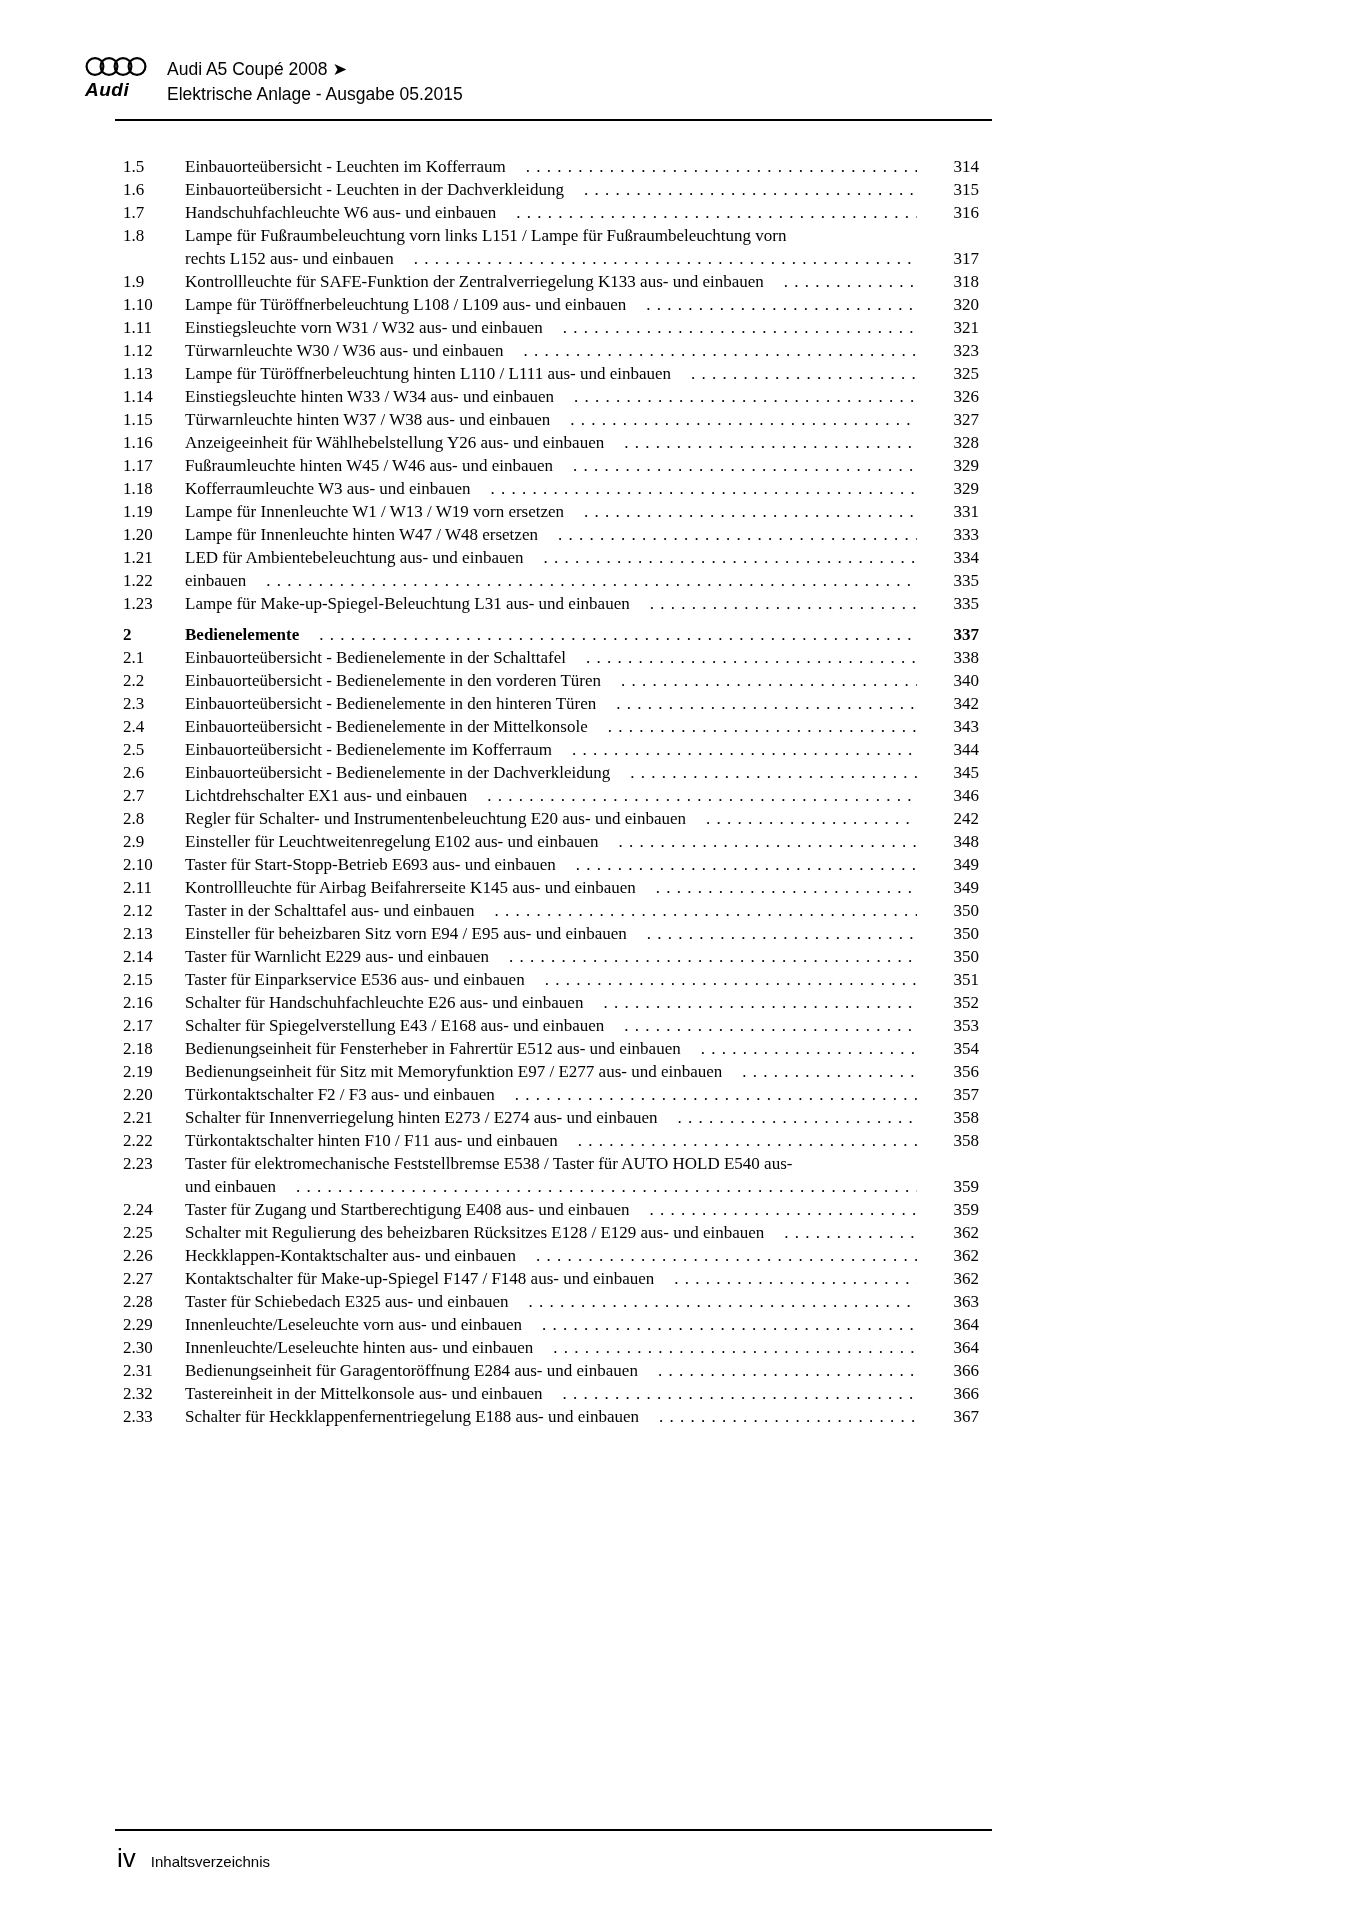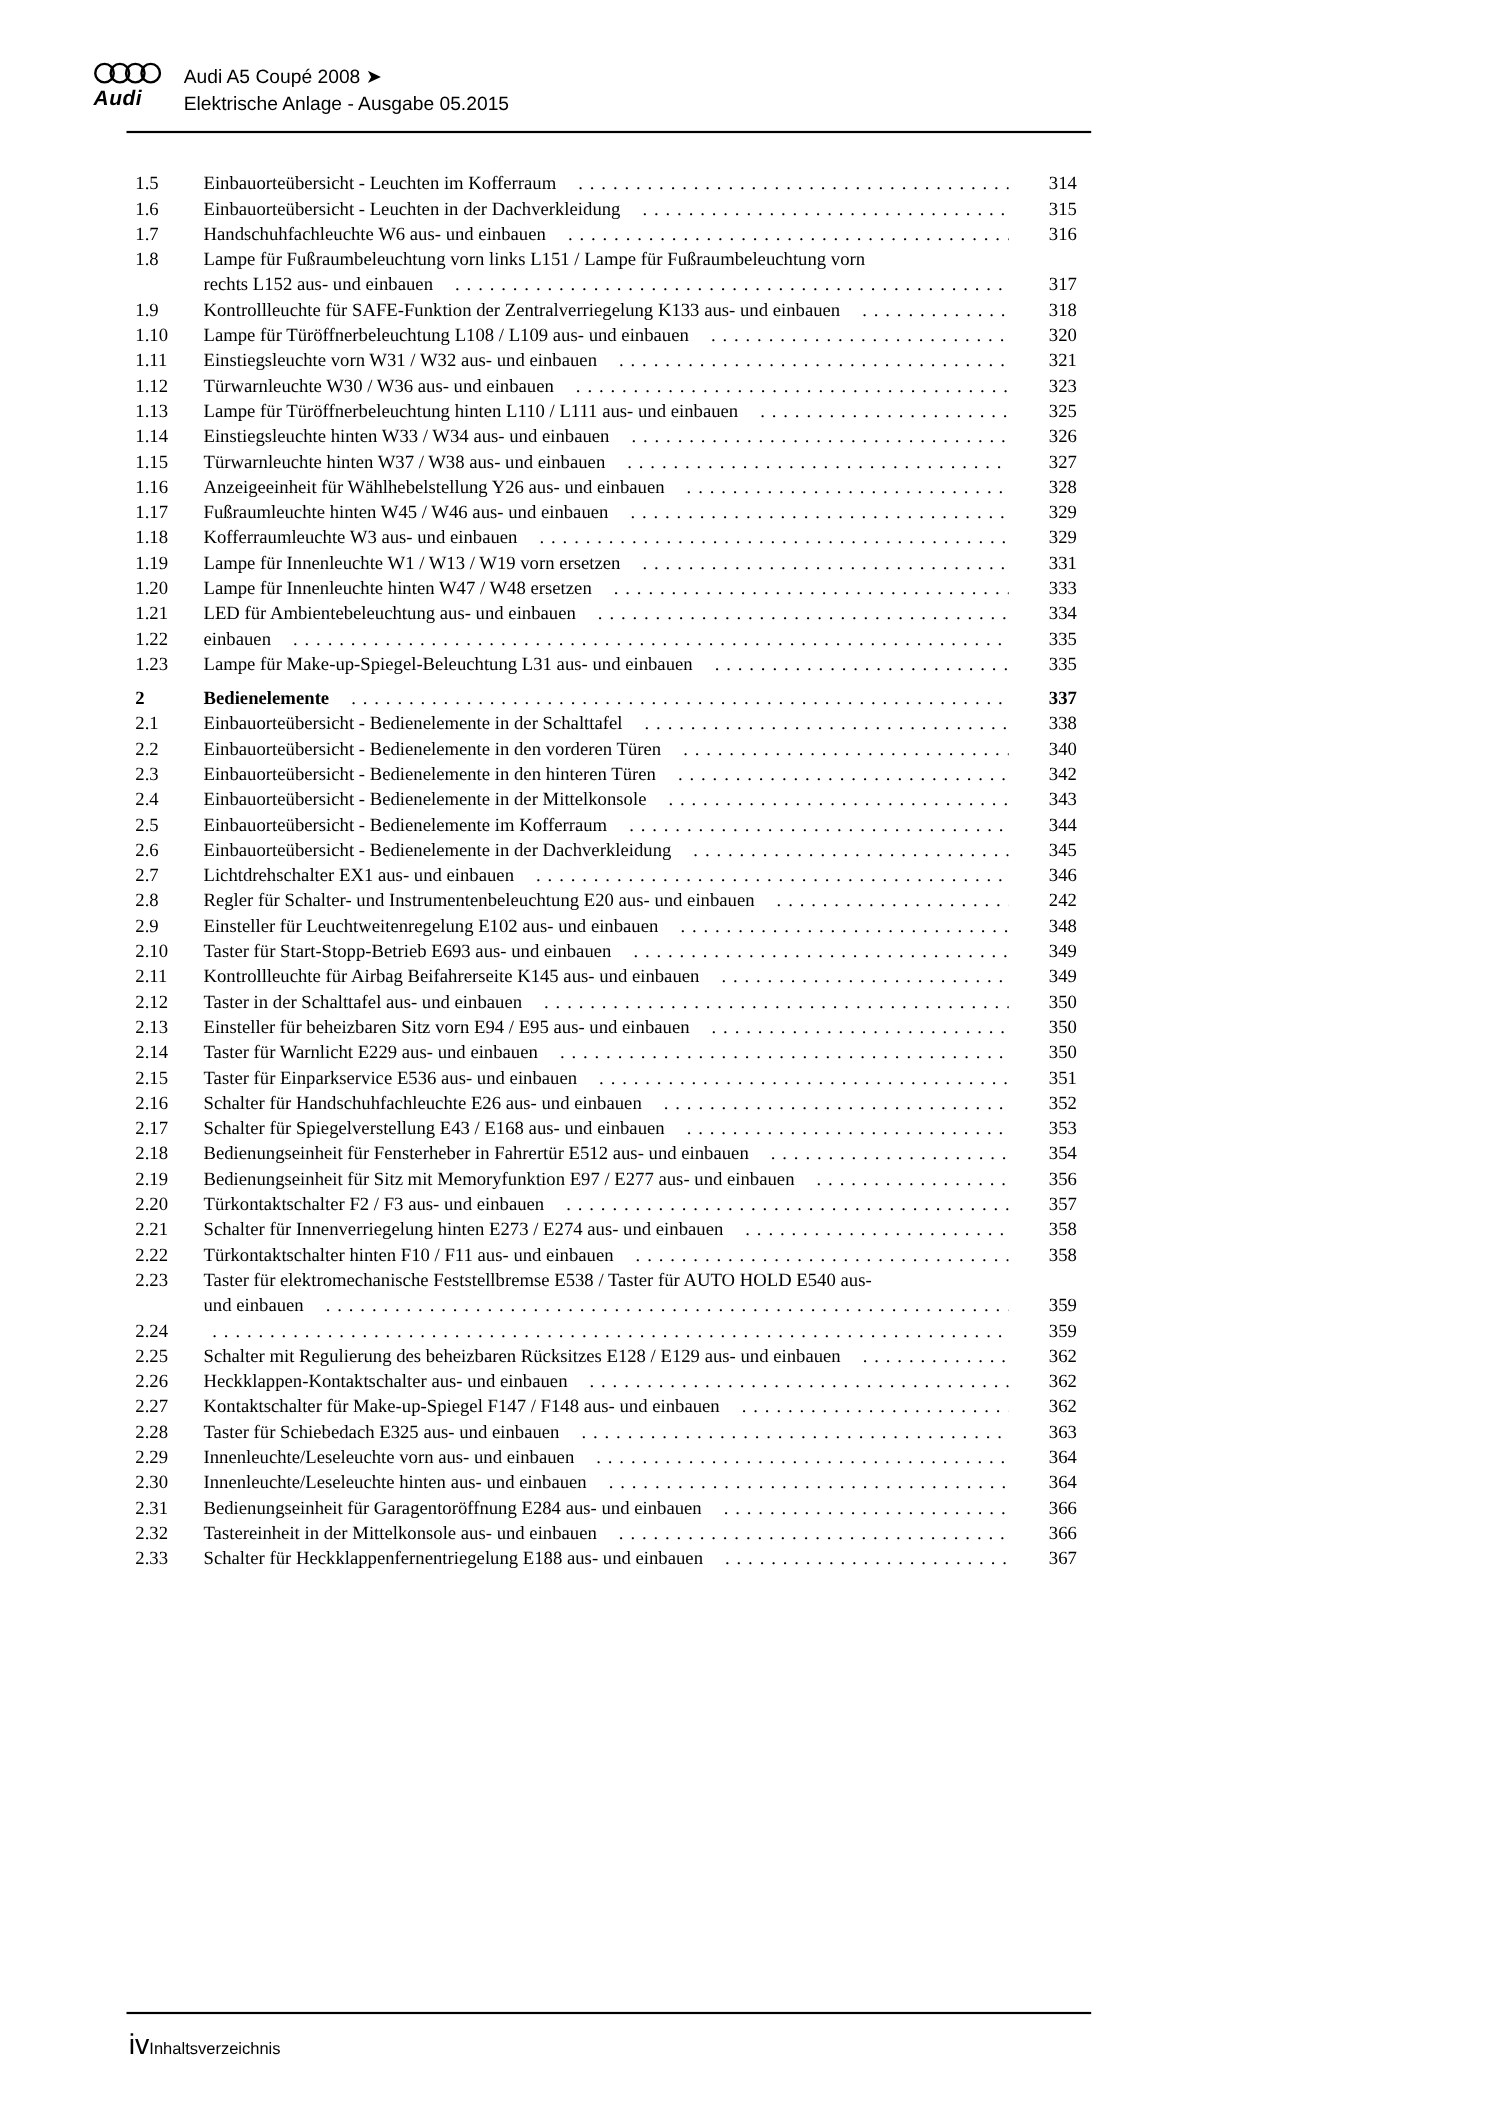--- a/index.html
+++ b/index.html
@@ -39,21 +39,21 @@
     overflow: hidden; white-space: nowrap;
     margin: 0 6px 0 8px;
     letter-spacing: 1px;
   }
   .toc-page { flex: 0 0 44px; text-align: right; }
   .toc-row.section .toc-num,
   .toc-row.section .toc-title,
   .toc-row.section .toc-page { font-weight: bold; }
 
   
-  .footer { position: absolute; left: 117px; top: 1843px; display: flex; align-items: baseline; }
+  .footer { position: absolute; left: 117px; top: 1843px; display: flex; align-items: baseline; gap: 15px; }
   .footer-page { font-size: 26px; }
   .footer-label { font-size: 15px; }
 </style>
 </head>
 <body>
 
 <div class="page">
 
   <header class="header">
     <div class="logo-block">
@@ -503,20 +503,21 @@
             <span class="toc-title">und einbauen</span>
             <span class="toc-leader">. . . . . . . . . . . . . . . . . . . . . . . . . . . . . . . . . . . . . . . . . . . . . . . . . . . . . . . . . . . . . . . . . . . . . . . . . . . . . . . . . . . . . . . . . . . . . . . . . . . . . . . . . . . . . . . . . . . . . . . . . . . . . . . . . . . . . . . . . . . . . . . . . . . . . . . . . . . . . . . . . . . . . . . . . . . . . . . . . . . . . . . . . . . . . . . . . . . . . . . . </span>
             <span class="toc-page">359</span>
           </div>
         </div>
   </div>
       <div class="toc-row">
     <span class="toc-num">2.24</span>
     <div class="toc-body">
           <div class="toc-line toc-lastline">
+            <span class="toc-title">Taster für Zugang und Startberechtigung E408 aus- und einbauen</span>
             <span class="toc-leader">. . . . . . . . . . . . . . . . . . . . . . . . . . . . . . . . . . . . . . . . . . . . . . . . . . . . . . . . . . . . . . . . . . . . . . . . . . . . . . . . . . . . . . . . . . . . . . . . . . . . . . . . . . . . . . . . . . . . . . . . . . . . . . . . . . . . . . . . . . . . . . . . . . . . . . . . . . . . . . . . . . . . . . . . . . . . . . . . . . . . . . . . . . . . . . . . . . . . . . . . </span>
             <span class="toc-page">359</span>
           </div>
         </div>
   </div>
       <div class="toc-row">
     <span class="toc-num">2.25</span>
     <div class="toc-body">
           <div class="toc-line toc-lastline">
             <span class="toc-title">Schalter mit Regulierung des beheizbaren Rücksitzes E128 / E129 aus- und einbauen</span>

